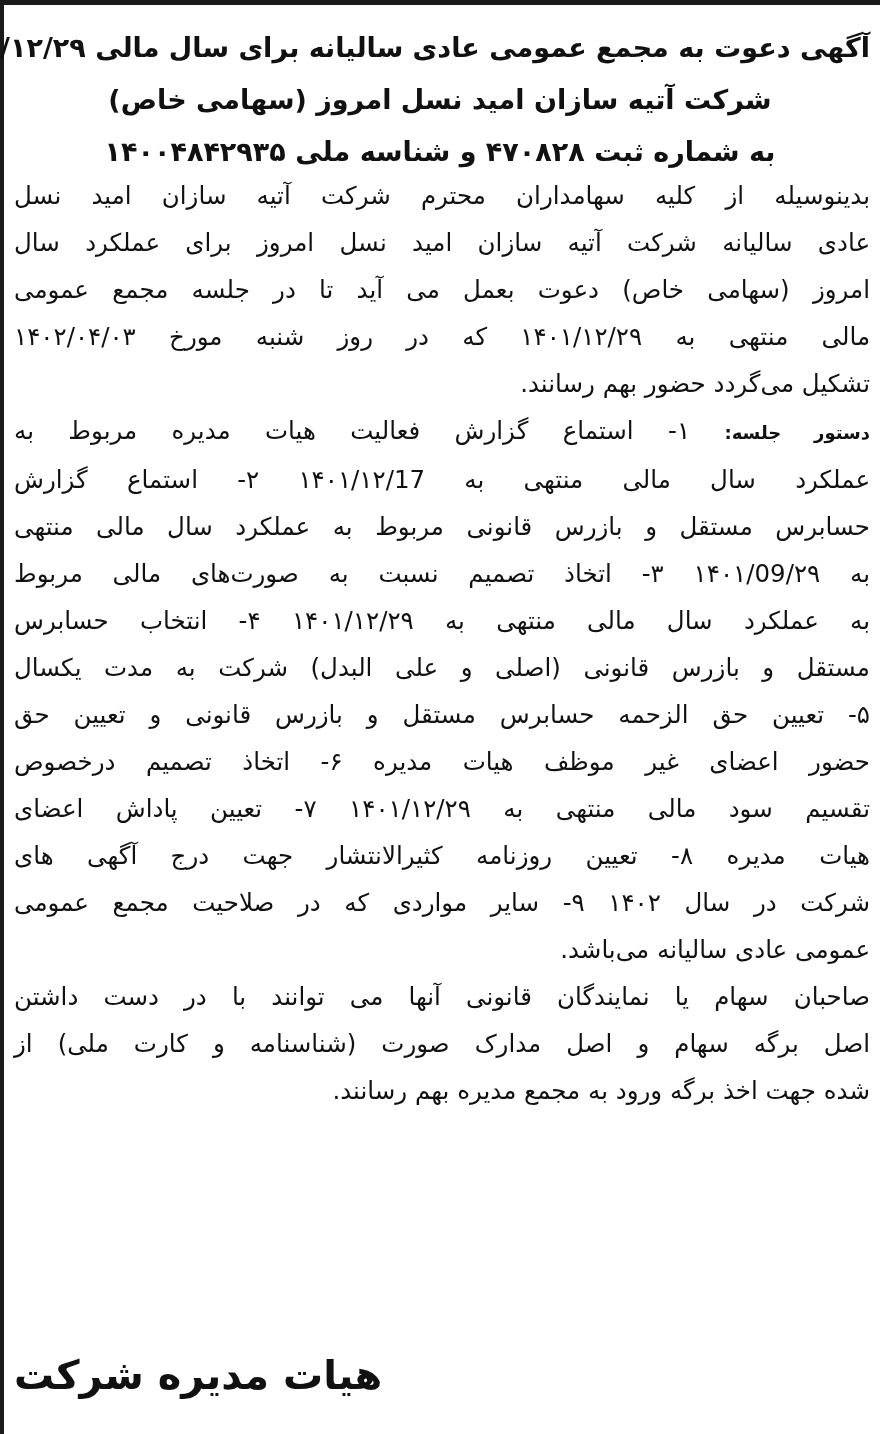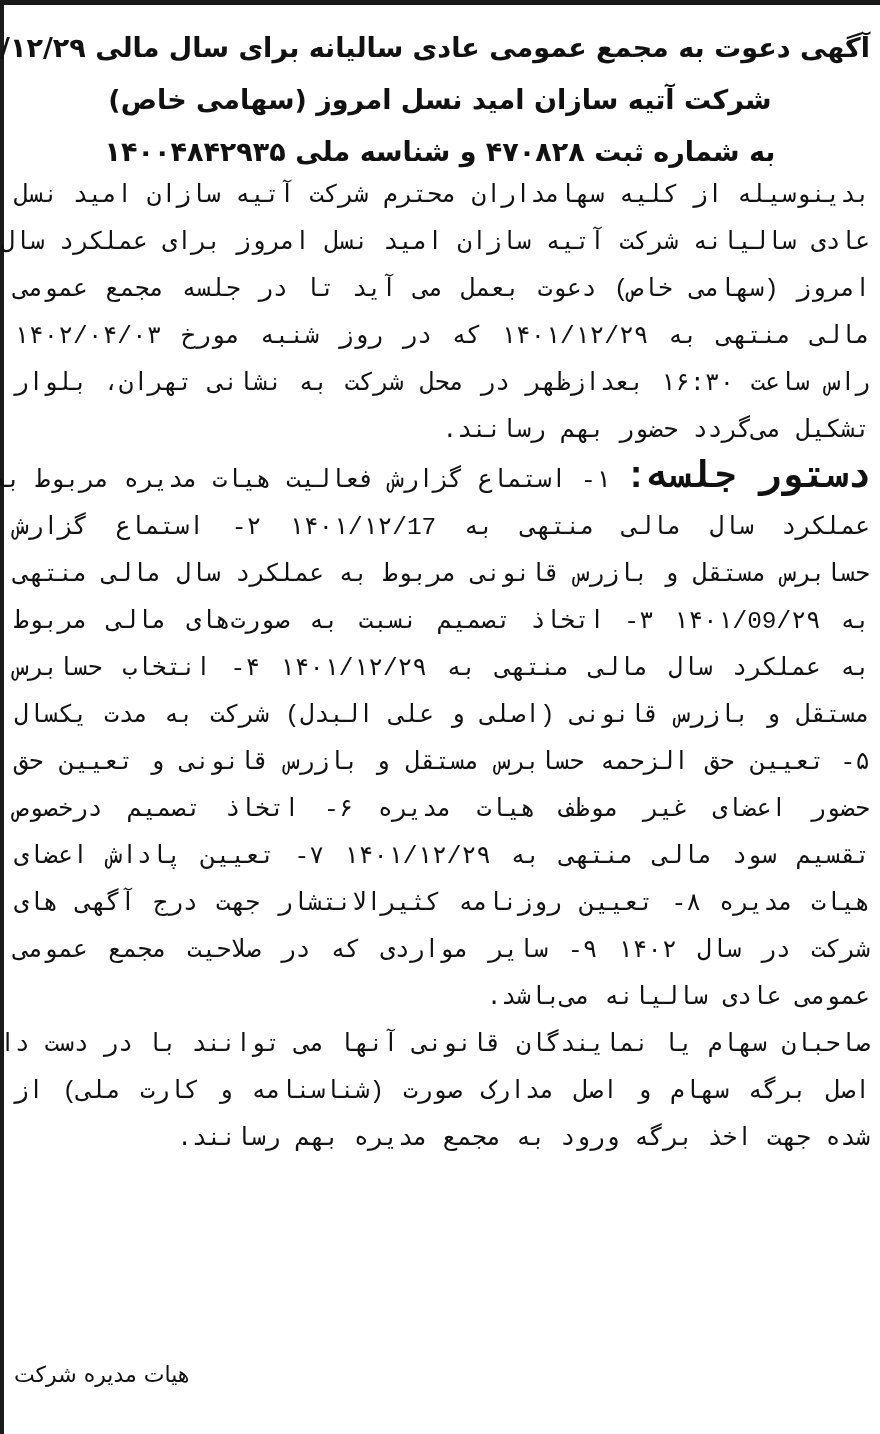--- a/index.html
+++ b/index.html
@@ -44,31 +44,31 @@
     right: 10px;
     direction: rtl;
     text-align: justify;
     text-align-last: right;
     font-size: 24.5px;
     line-height: 47px;
   }
   .para { margin: 0; }
   .agenda-heading {
     font-weight: bold;
-    font-size: 37px;
+    font-size: 18px;
     margin-top: 6px;
   }
-  .line { display: block; white-space: nowrap; text-align: justify; text-align-last: justify; font-family: Liberation Mono, monospace; }
+  .line { display: block; white-space: nowrap; text-align: justify; text-align-last: justify; }
   .line.last { text-align-last: right; }
   .footer-sign {
     position: absolute;
     left: 14px;
     top: 1350px;
-    font-weight: normal;
-    font-size: 22px;
+    font-weight: bold;
+    font-size: 40px;
     line-height: 50px;
     direction: rtl;
     white-space: nowrap;
   }
 </style>
 </head>
 <body>
 
 <div class="frame"></div>
 
@@ -77,21 +77,20 @@
   <div>شرکت آتیه سازان امید نسل امروز (سهامی خاص)</div>
   <div>به شماره ثبت ۴۷۰۸۲۸ و شناسه ملی ۱۴۰۰۴۸۴۲۹۳۵</div>
 </div>
 
 <div class="body-text">
   <div class="para">
     <span class="line">بدینوسیله از کلیه سهامداران محترم شرکت آتیه سازان امید نسل</span>
     <span class="line">عادی سالیانه شرکت آتیه سازان امید نسل امروز برای عملکرد سال</span>
     <span class="line">امروز (سهامی خاص) دعوت بعمل می آید تا در جلسه مجمع عمومی</span>
     <span class="line">مالی منتهی به ۱۴۰۱/۱۲/۲۹ که در روز شنبه مورخ ۱۴۰۲/۰۴/۰۳</span>
-    <span class="line">راس ساعت ۱۶:۳۰ بعدازظهر در محل شرکت به نشانی تهران، بلوار</span>
     <span class="line last">تشکیل می‌گردد حضور بهم رسانند.</span>
   </div>
 
   <div class="para">
     <span class="line"><span class="agenda-heading">دستور جلسه:</span><span> ۱- استماع گزارش فعالیت هیات مدیره مربوط به</span></span>
     <span class="line">عملکرد سال مالی منتهی به ۱۴۰۱/۱۲/17   ۲- استماع گزارش</span>
     <span class="line">حسابرس مستقل و بازرس قانونی مربوط به عملکرد سال مالی منتهی</span>
     <span class="line">به ۱۴۰۱/09/۲۹ ۳- اتخاذ تصمیم نسبت به صورت‌های مالی مربوط</span>
     <span class="line">به عملکرد سال مالی منتهی به ۱۴۰۱/۱۲/۲۹   ۴- انتخاب حسابرس</span>
     <span class="line">مستقل و بازرس قانونی (اصلی و علی البدل) شرکت به مدت یکسال</span>

